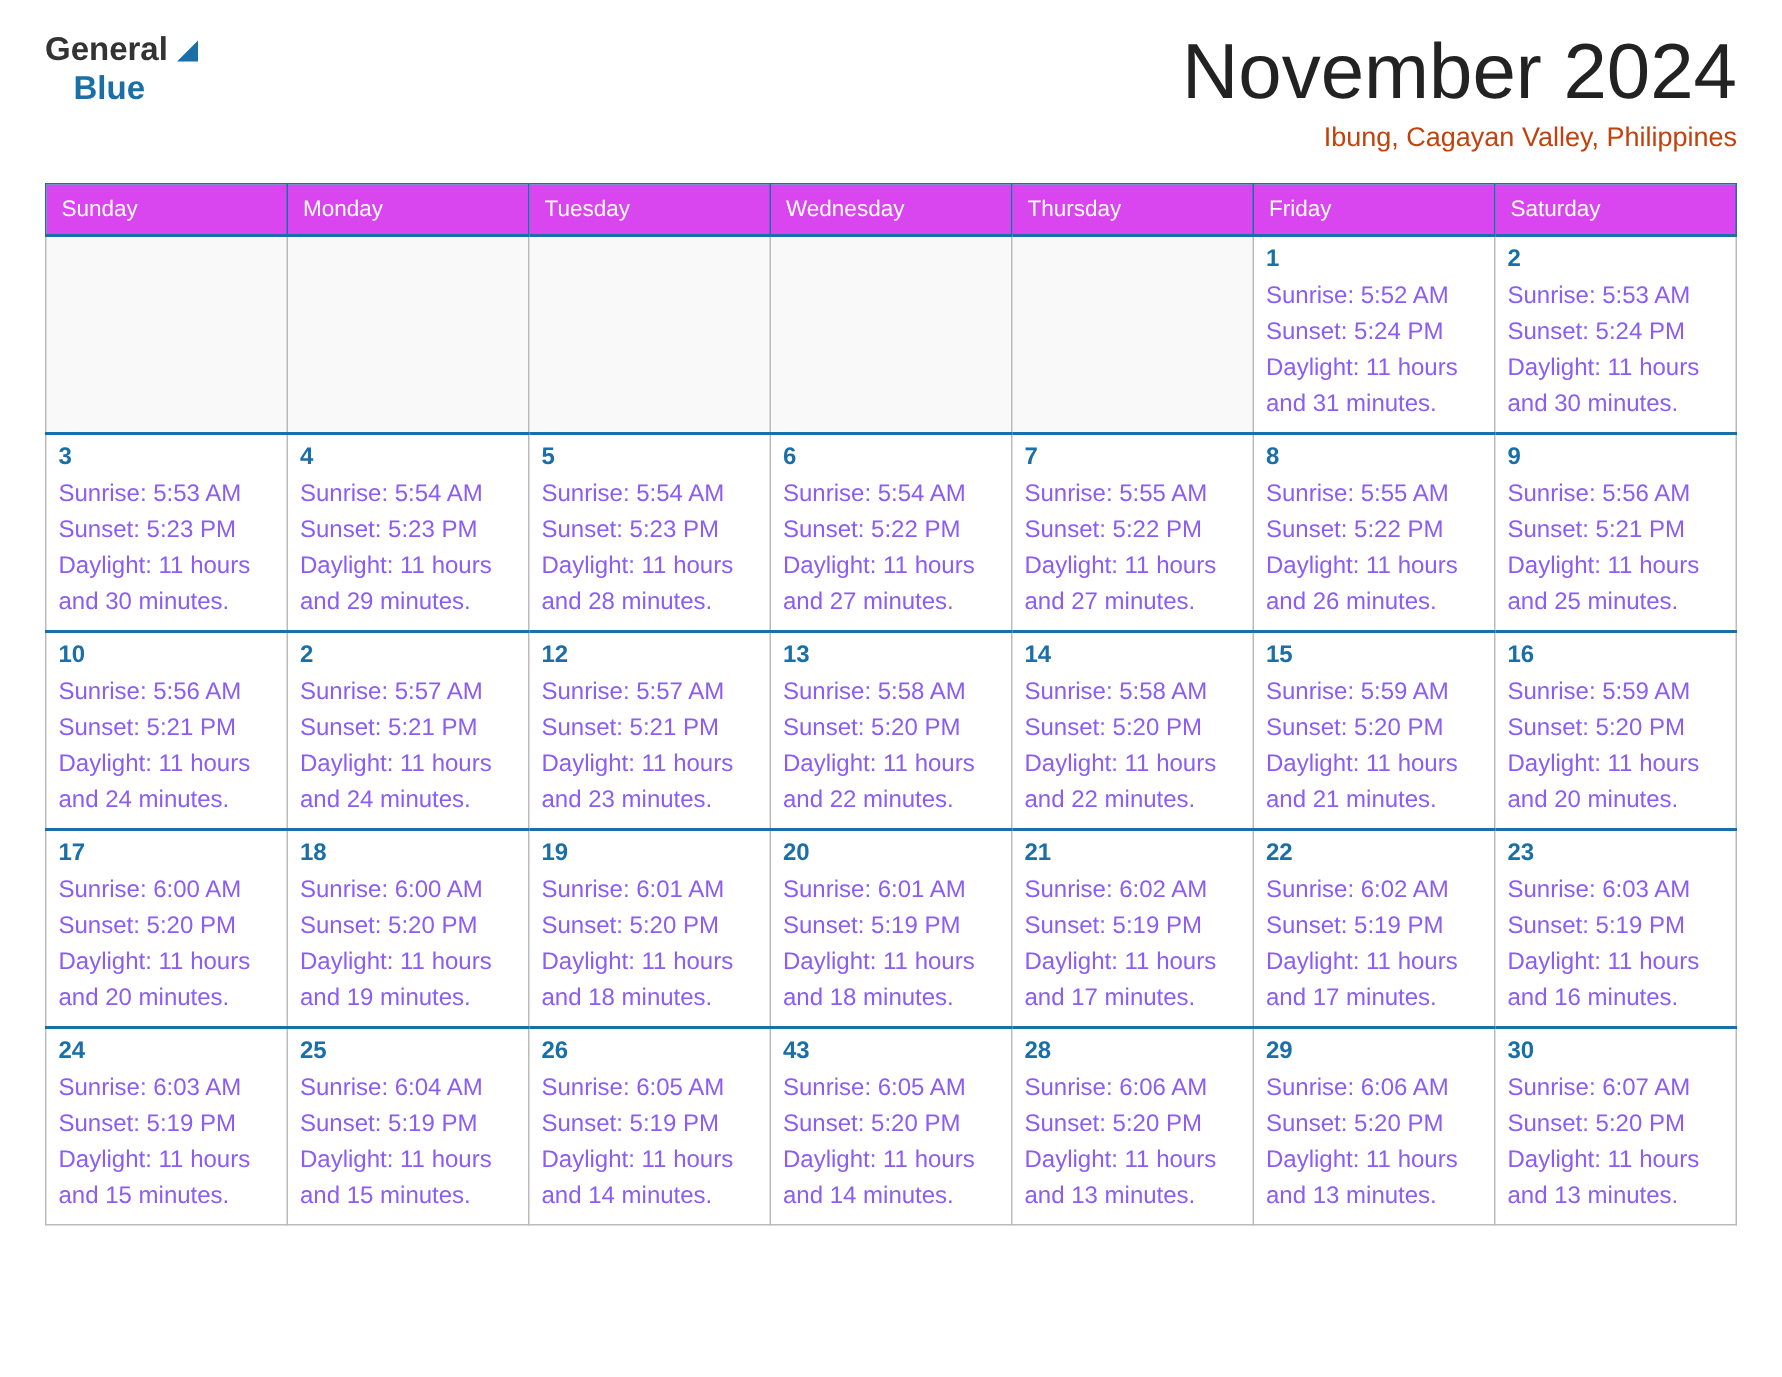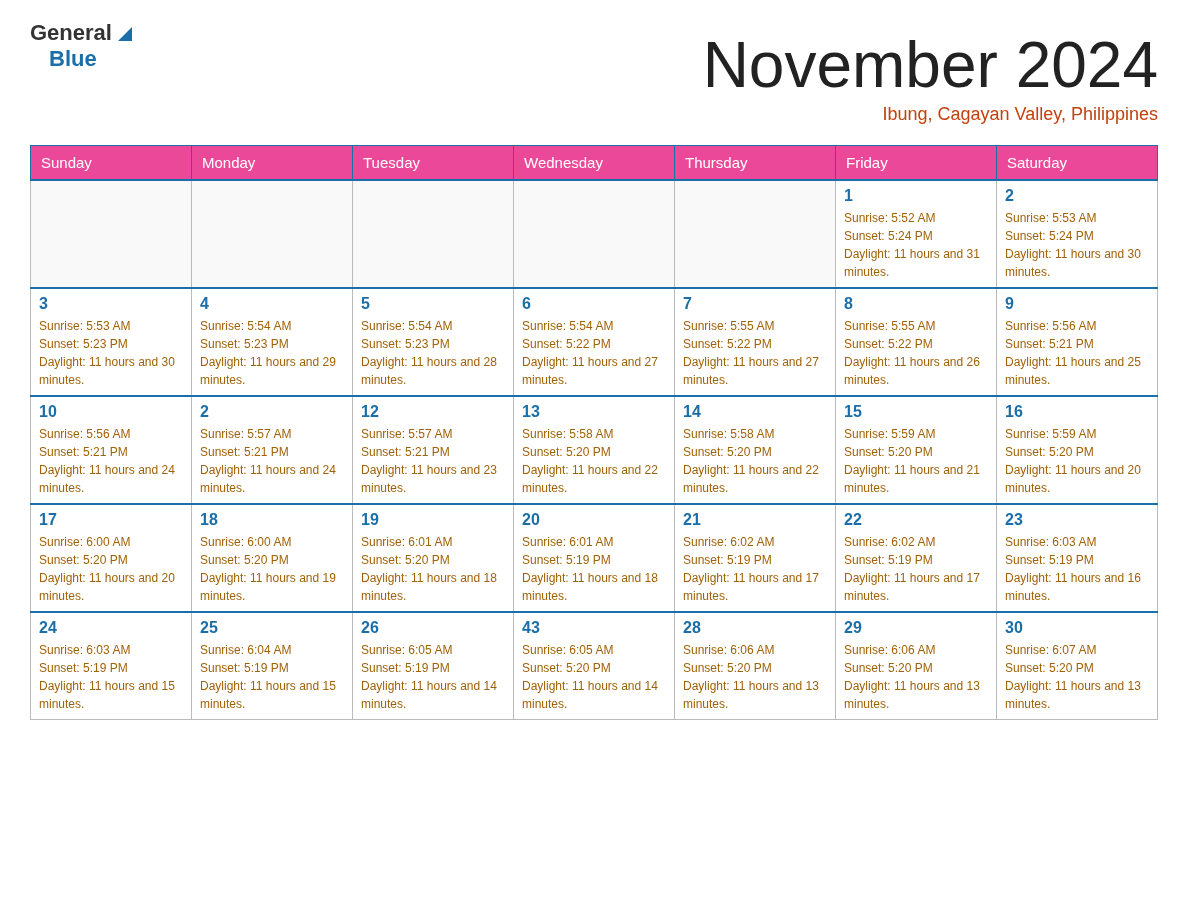--- a/index.html
+++ b/index.html
@@ -13,38 +13,37 @@
     .header {
       display: flex;
       justify-content: space-between;
       align-items: flex-start;
       margin-bottom: 20px;
     }
     .title-block {
       text-align: right;
     }
     .month-title {
-      font-size: 64px;
+      font-size: 52px;
       font-weight: 300;
       color: #222;
       line-height: 1.1;
-      margin-top: 10px;
     }
     .location-title {
       font-size: 18px;
       color: #c2410c;
       margin-top: 4px;
     }
     .calendar {
       width: 100%;
       border-collapse: collapse;
       border: 1px solid #aaa;
     }
     .calendar th {
-      background-color: #ec4899;
+      background-color: #d946ef;
       color: #fff;
       font-size: 15px;
       font-weight: normal;
       padding: 8px 10px;
       text-align: left;
       border: 1px solid #1a6fa8;
     }
     .calendar td {
       vertical-align: top;
       border: 1px solid #bbb;
@@ -55,22 +54,22 @@
       color: #333;
     }
     .day-num {
       font-size: 16px;
       color: #1a6fa8;
       font-weight: bold;
       display: block;
       margin-bottom: 4px;
     }
     .day-info {
-      font-size: 12px;
-      color: #a16207;
+      font-size: 16px;
+      color: #8b5cf6;
       line-height: 1.5;
     }
     .empty-cell {
       background: #f9f9f9;
     }
     tr.week-row td {
       border-top: 2px solid #1a6fa8;
     }
     .logo-wrapper {
       display: flex;

